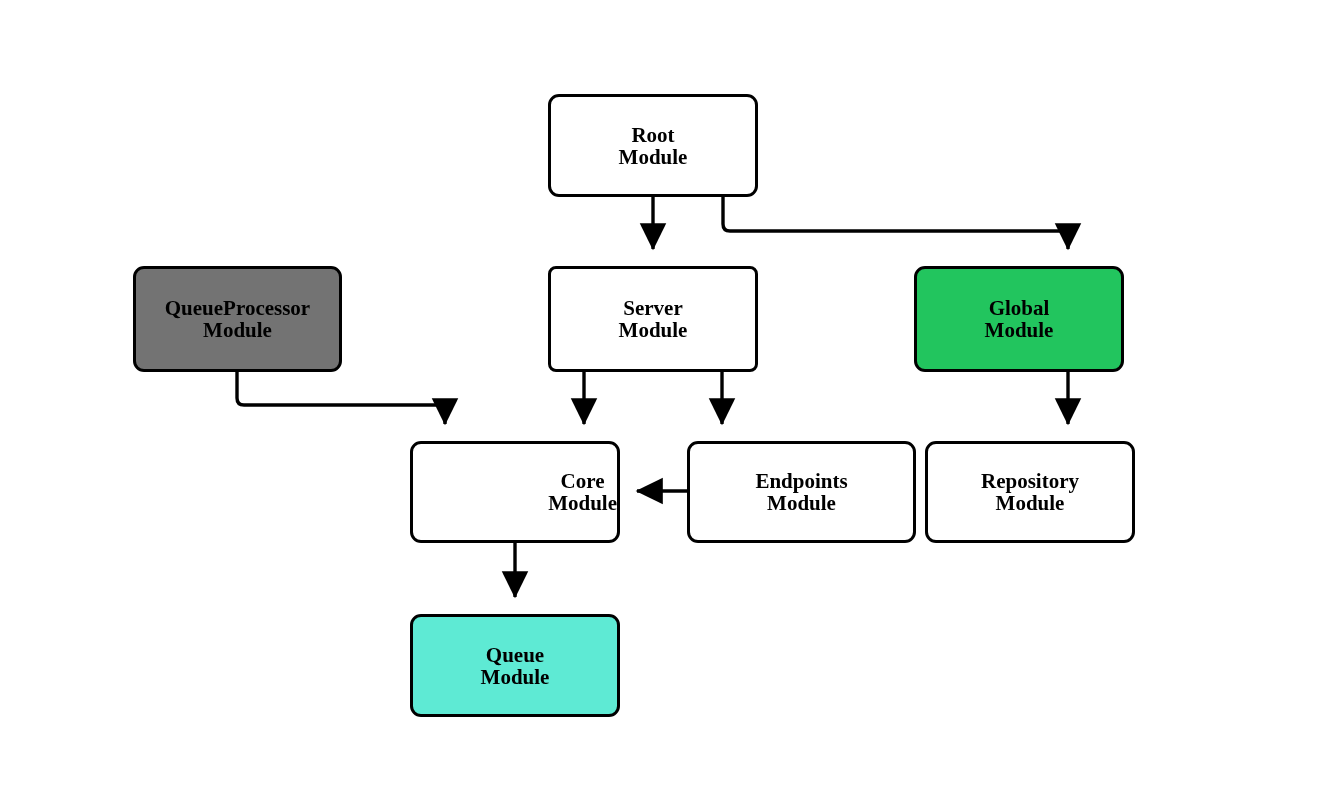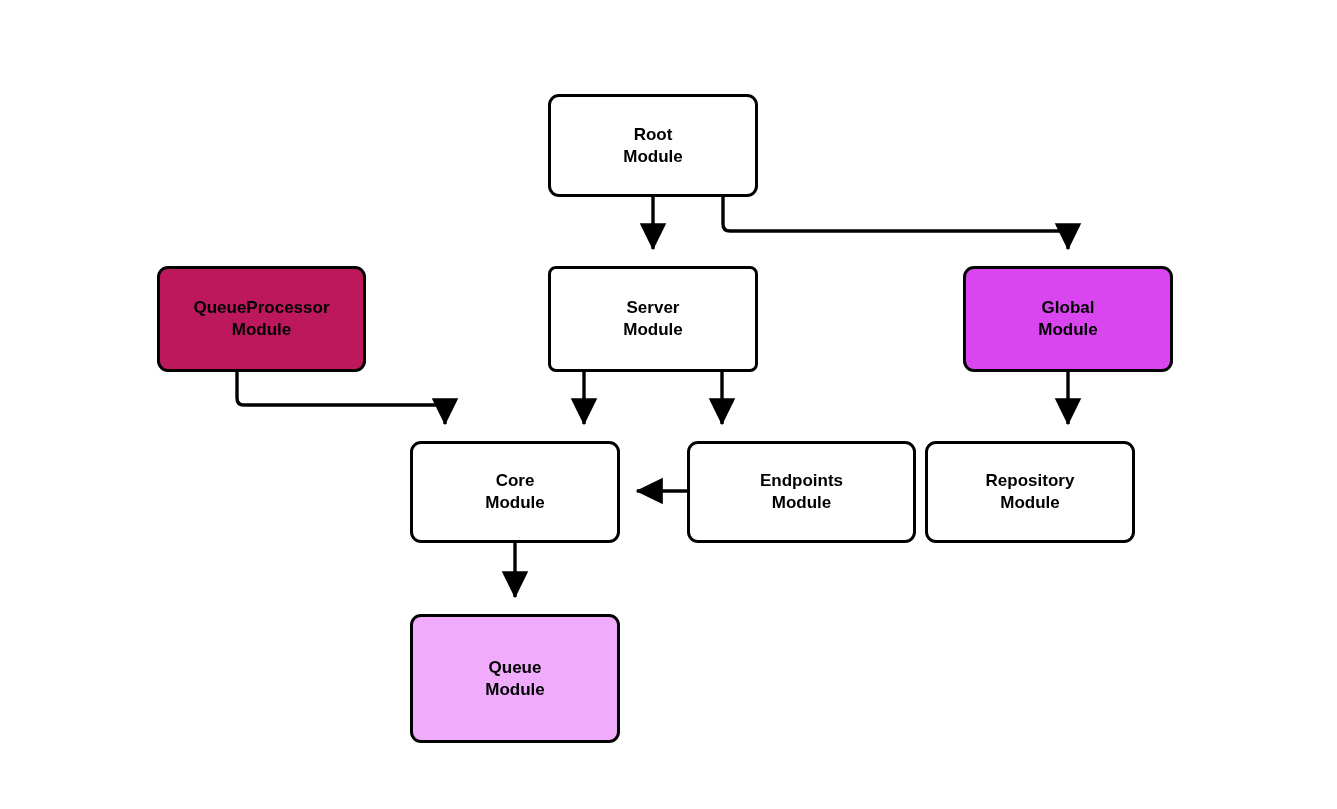--- a/index.html
+++ b/index.html
@@ -32,22 +32,22 @@
     box-sizing: border-box;
     background: #ffffff;
     border: 3px solid #000000;
     border-radius: 11px;
     display: flex;
     align-items: center;
     justify-content: center;
     z-index: 2;
   }
   .node-label {
-    font-family: Liberation Sans, sans-serif;
-    font-size: 17px;
+    font-family: Liberation Serif, serif;
+    font-size: 21px;
     font-weight: bold;
     line-height: 22px;
     color: #000000;
     text-align: center;
     white-space: pre-line;
     letter-spacing: 0px;
   }
 </style>
 </head>
 <body>
@@ -70,43 +70,43 @@
         <path d="M 687 491 L 637 491" marker-end="url(#arrowhead)" stroke="#000000"></path>
         <path d="M 515 543 L 515 597" marker-end="url(#arrowhead)" stroke="#000000"></path>
       </g>
   </svg>
 
   <div id="nodes-group">
       <div class="node" style="left: 548px; top: 94px; width: 210px; height: 103px; background: rgb(255, 255, 255); border-color: rgb(0, 0, 0);">
         <div class="node-label">Root
 Module</div>
       </div>
-      <div class="node" style="left: 133px; top: 266px; width: 209px; height: 106px; background: #be185d; border-color: rgb(0, 0, 0); margin-left: 24px;">
+      <div class="node" style="left: 133px; top: 266px; width: 209px; height: 106px; background: #737373; border-color: rgb(0, 0, 0);">
         <div class="node-label">QueueProcessor
 Module</div>
       </div>
       <div class="node" style="left: 548px; top: 266px; width: 210px; height: 106px; background: rgb(255, 255, 255); border-color: rgb(0, 0, 0); border-radius: 8px;">
         <div class="node-label">Server
 Module</div>
       </div>
-      <div class="node" style="left: 963px; top: 266px; width: 210px; height: 106px; background: #d946ef; border-color: rgb(0, 0, 0); align-items: center;">
+      <div class="node" style="left: 914px; top: 266px; width: 210px; height: 106px; background: #22c55e; border-color: rgb(0, 0, 0); align-items: center;">
         <div class="node-label">Global
 Module</div>
       </div>
-      <div class="node" style="left: 410px; top: 441px; width: 210px; height: 102px; background: rgb(255, 255, 255); border-color: rgb(0, 0, 0);">
+      <div class="node" style="left: 410px; top: 441px; width: 210px; height: 102px; background: rgb(255, 255, 255); border-color: rgb(0, 0, 0); justify-content: flex-end;">
         <div class="node-label">Core
 Module</div>
       </div>
       <div class="node" style="left: 687px; top: 441px; width: 229px; height: 102px; background: rgb(255, 255, 255); border-color: rgb(0, 0, 0);">
         <div class="node-label">Endpoints
 Module</div>
       </div>
       <div class="node" style="left: 925px; top: 441px; width: 210px; height: 102px; background: rgb(255, 255, 255); border-color: rgb(0, 0, 0);">
         <div class="node-label">Repository
 Module</div>
       </div>
-      <div class="node" style="left: 410px; top: 614px; width: 210px; height: 129px; background: #f0abfc; border-color: rgb(0, 0, 0);">
+      <div class="node" style="left: 410px; top: 614px; width: 210px; height: 103px; background: #5eead4; border-color: rgb(0, 0, 0);">
         <div class="node-label">Queue
 Module</div>
       </div>
     </div>
 
 </div>
 
 </body></html>

